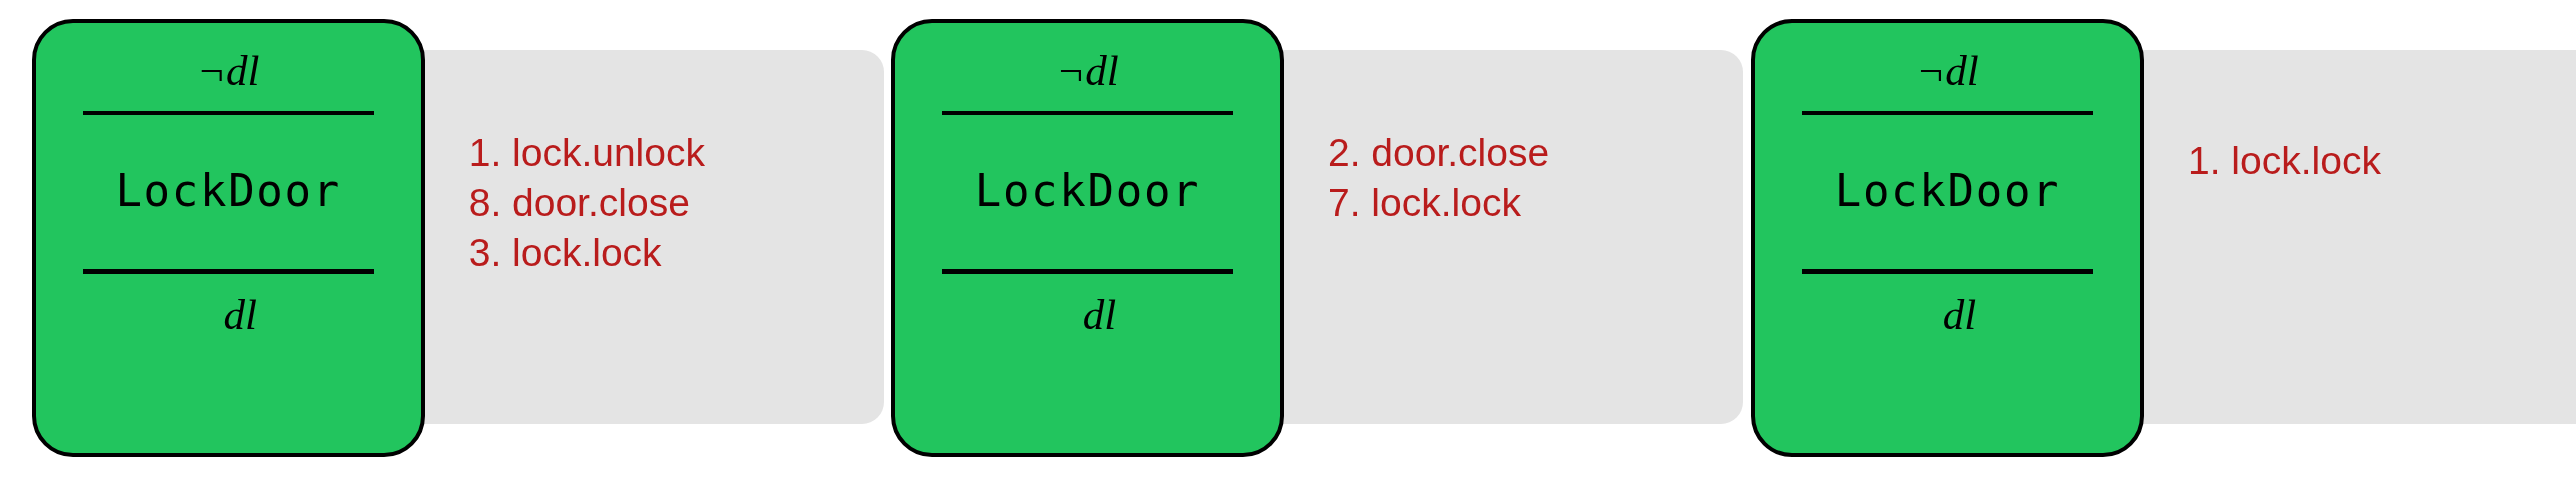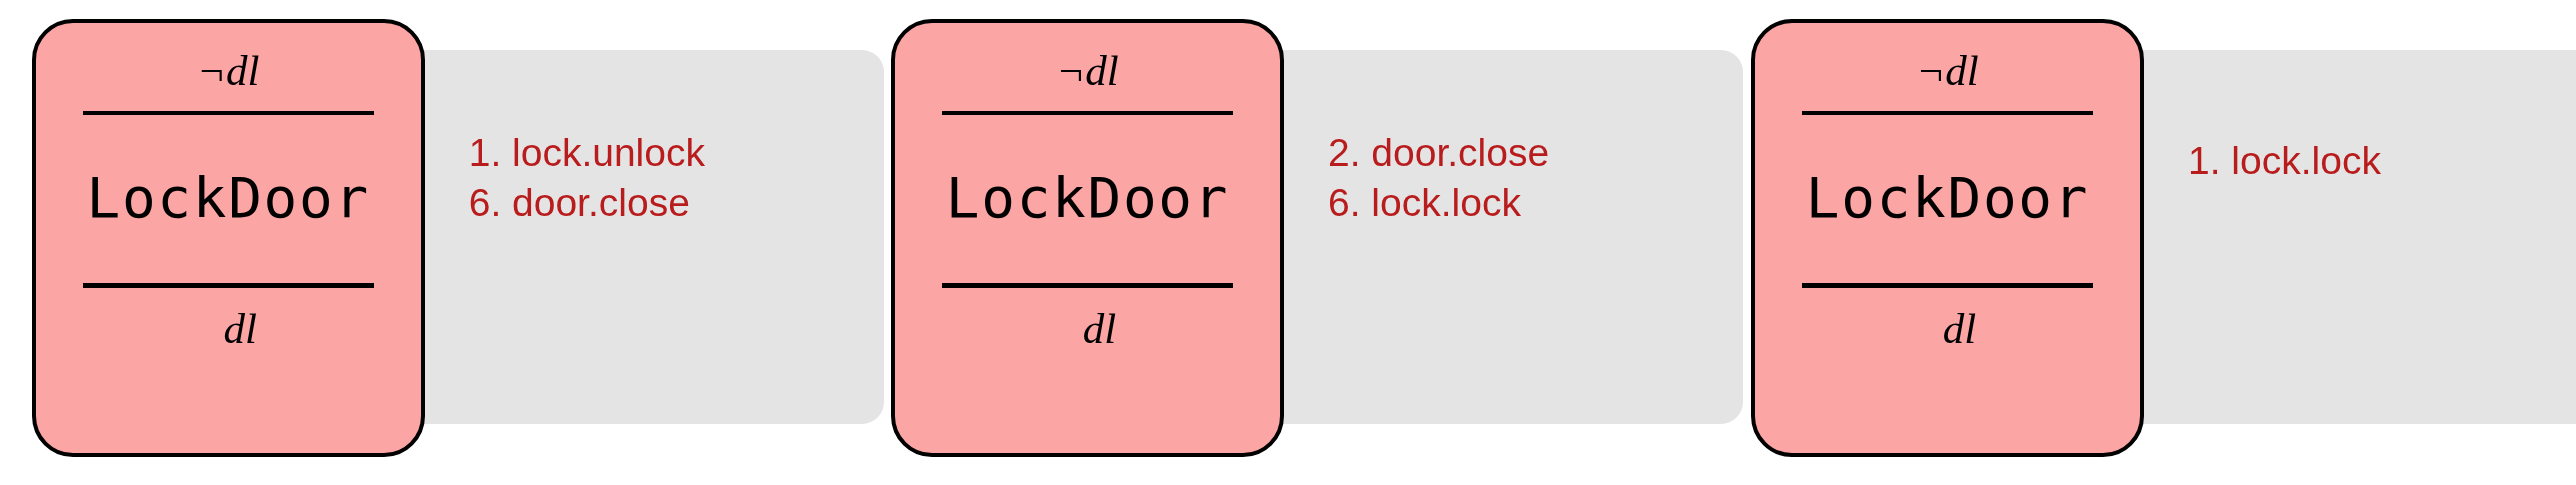--- a/index.html
+++ b/index.html
@@ -39,21 +39,21 @@
     border-radius: 22px;
     z-index: 1;
   }
 
   .op-card {
     position: absolute;
     top: 19px;
     left: 12px;
     width: 393px;
     height: 438px;
-    background: #fca5a5;
+    background: #22c55e;
     border: 4.3px solid #000000;
     border-radius: 41px;
     box-sizing: border-box;
     z-index: 2;
   }
 
   .op-inner {
     position: relative;
     width: 100%;
     height: 100%;
@@ -79,21 +79,21 @@
 
   .op-rule {
     width: 291px;
     height: 4.3px;
     background: #000000;
     margin: 19px 0 0 0;
   }
 
   .op-name {
     font-family: "DejaVu Sans Mono", monospace;
-    font-size: 56px;
+    font-size: 44px;
     letter-spacing: 1.7px;
     color: #000000;
     text-align: center;
     width: 100%;
     margin-top: 50px;
   }
 
   .op-rule-bottom {
     width: 291px;
     height: 4.3px;
@@ -132,42 +132,43 @@
 <body>
 
 <div id="stage">
 
   <div class="group" style="left:19.7px;">
 
     <div class="plan-sheet"></div>
 
     <ol class="plan-list three-items">
       <li class="plan-item">1. lock.unlock</li>
-      <li class="plan-item">6. door.close</li>
+      <li class="plan-item">8. door.close</li>
+      <li class="plan-item">3. lock.lock</li>
     </ol>
 
     <div class="op-card">
       <div class="op-inner">
         <div class="pre-cond">¬dl</div>
         <div class="op-rule"></div>
         <div class="op-name">LockDoor</div>
         <div class="op-rule op-rule-bottom"></div>
         <div class="post-cond">dl</div>
       </div>
     </div>
 
   </div>
 
   <div class="group" style="left:879px;">
 
     <div class="plan-sheet"></div>
 
     <ol class="plan-list two-items">
       <li class="plan-item">2. door.close</li>
-      <li class="plan-item">6. lock.lock</li>
+      <li class="plan-item">7. lock.lock</li>
     </ol>
 
     <div class="op-card">
       <div class="op-inner">
         <div class="pre-cond">¬dl</div>
         <div class="op-rule"></div>
         <div class="op-name">LockDoor</div>
         <div class="op-rule op-rule-bottom"></div>
         <div class="post-cond">dl</div>
       </div>

